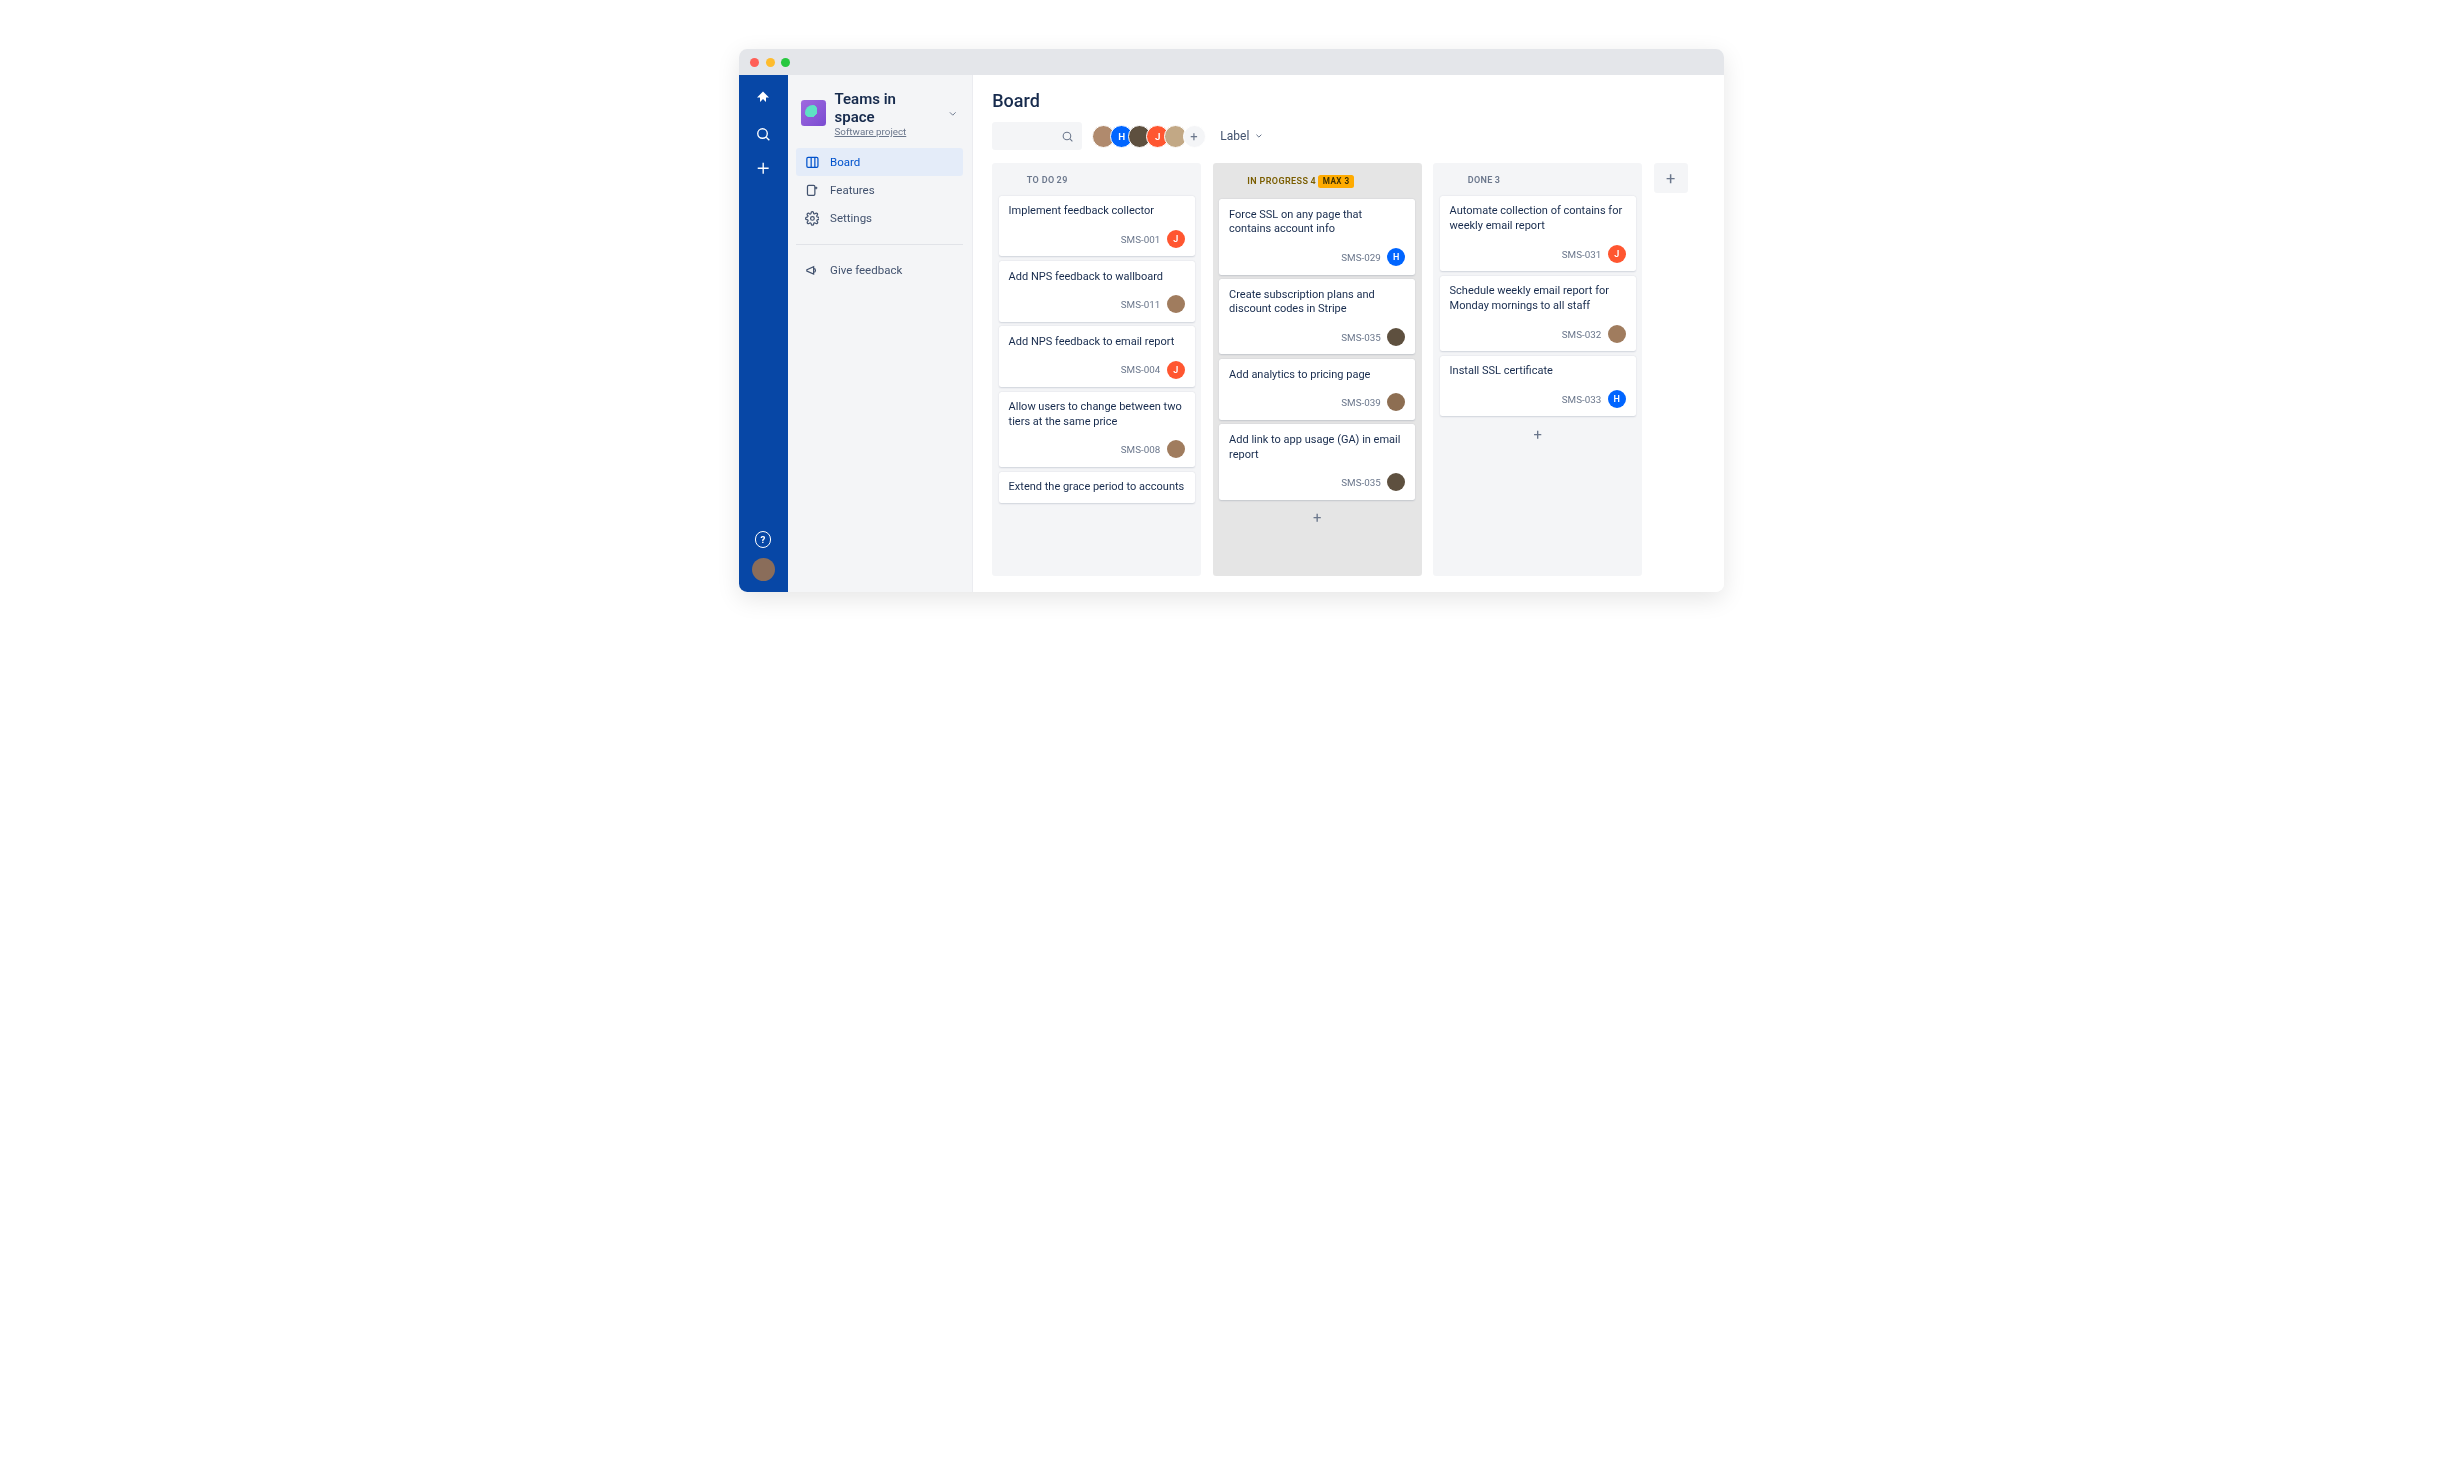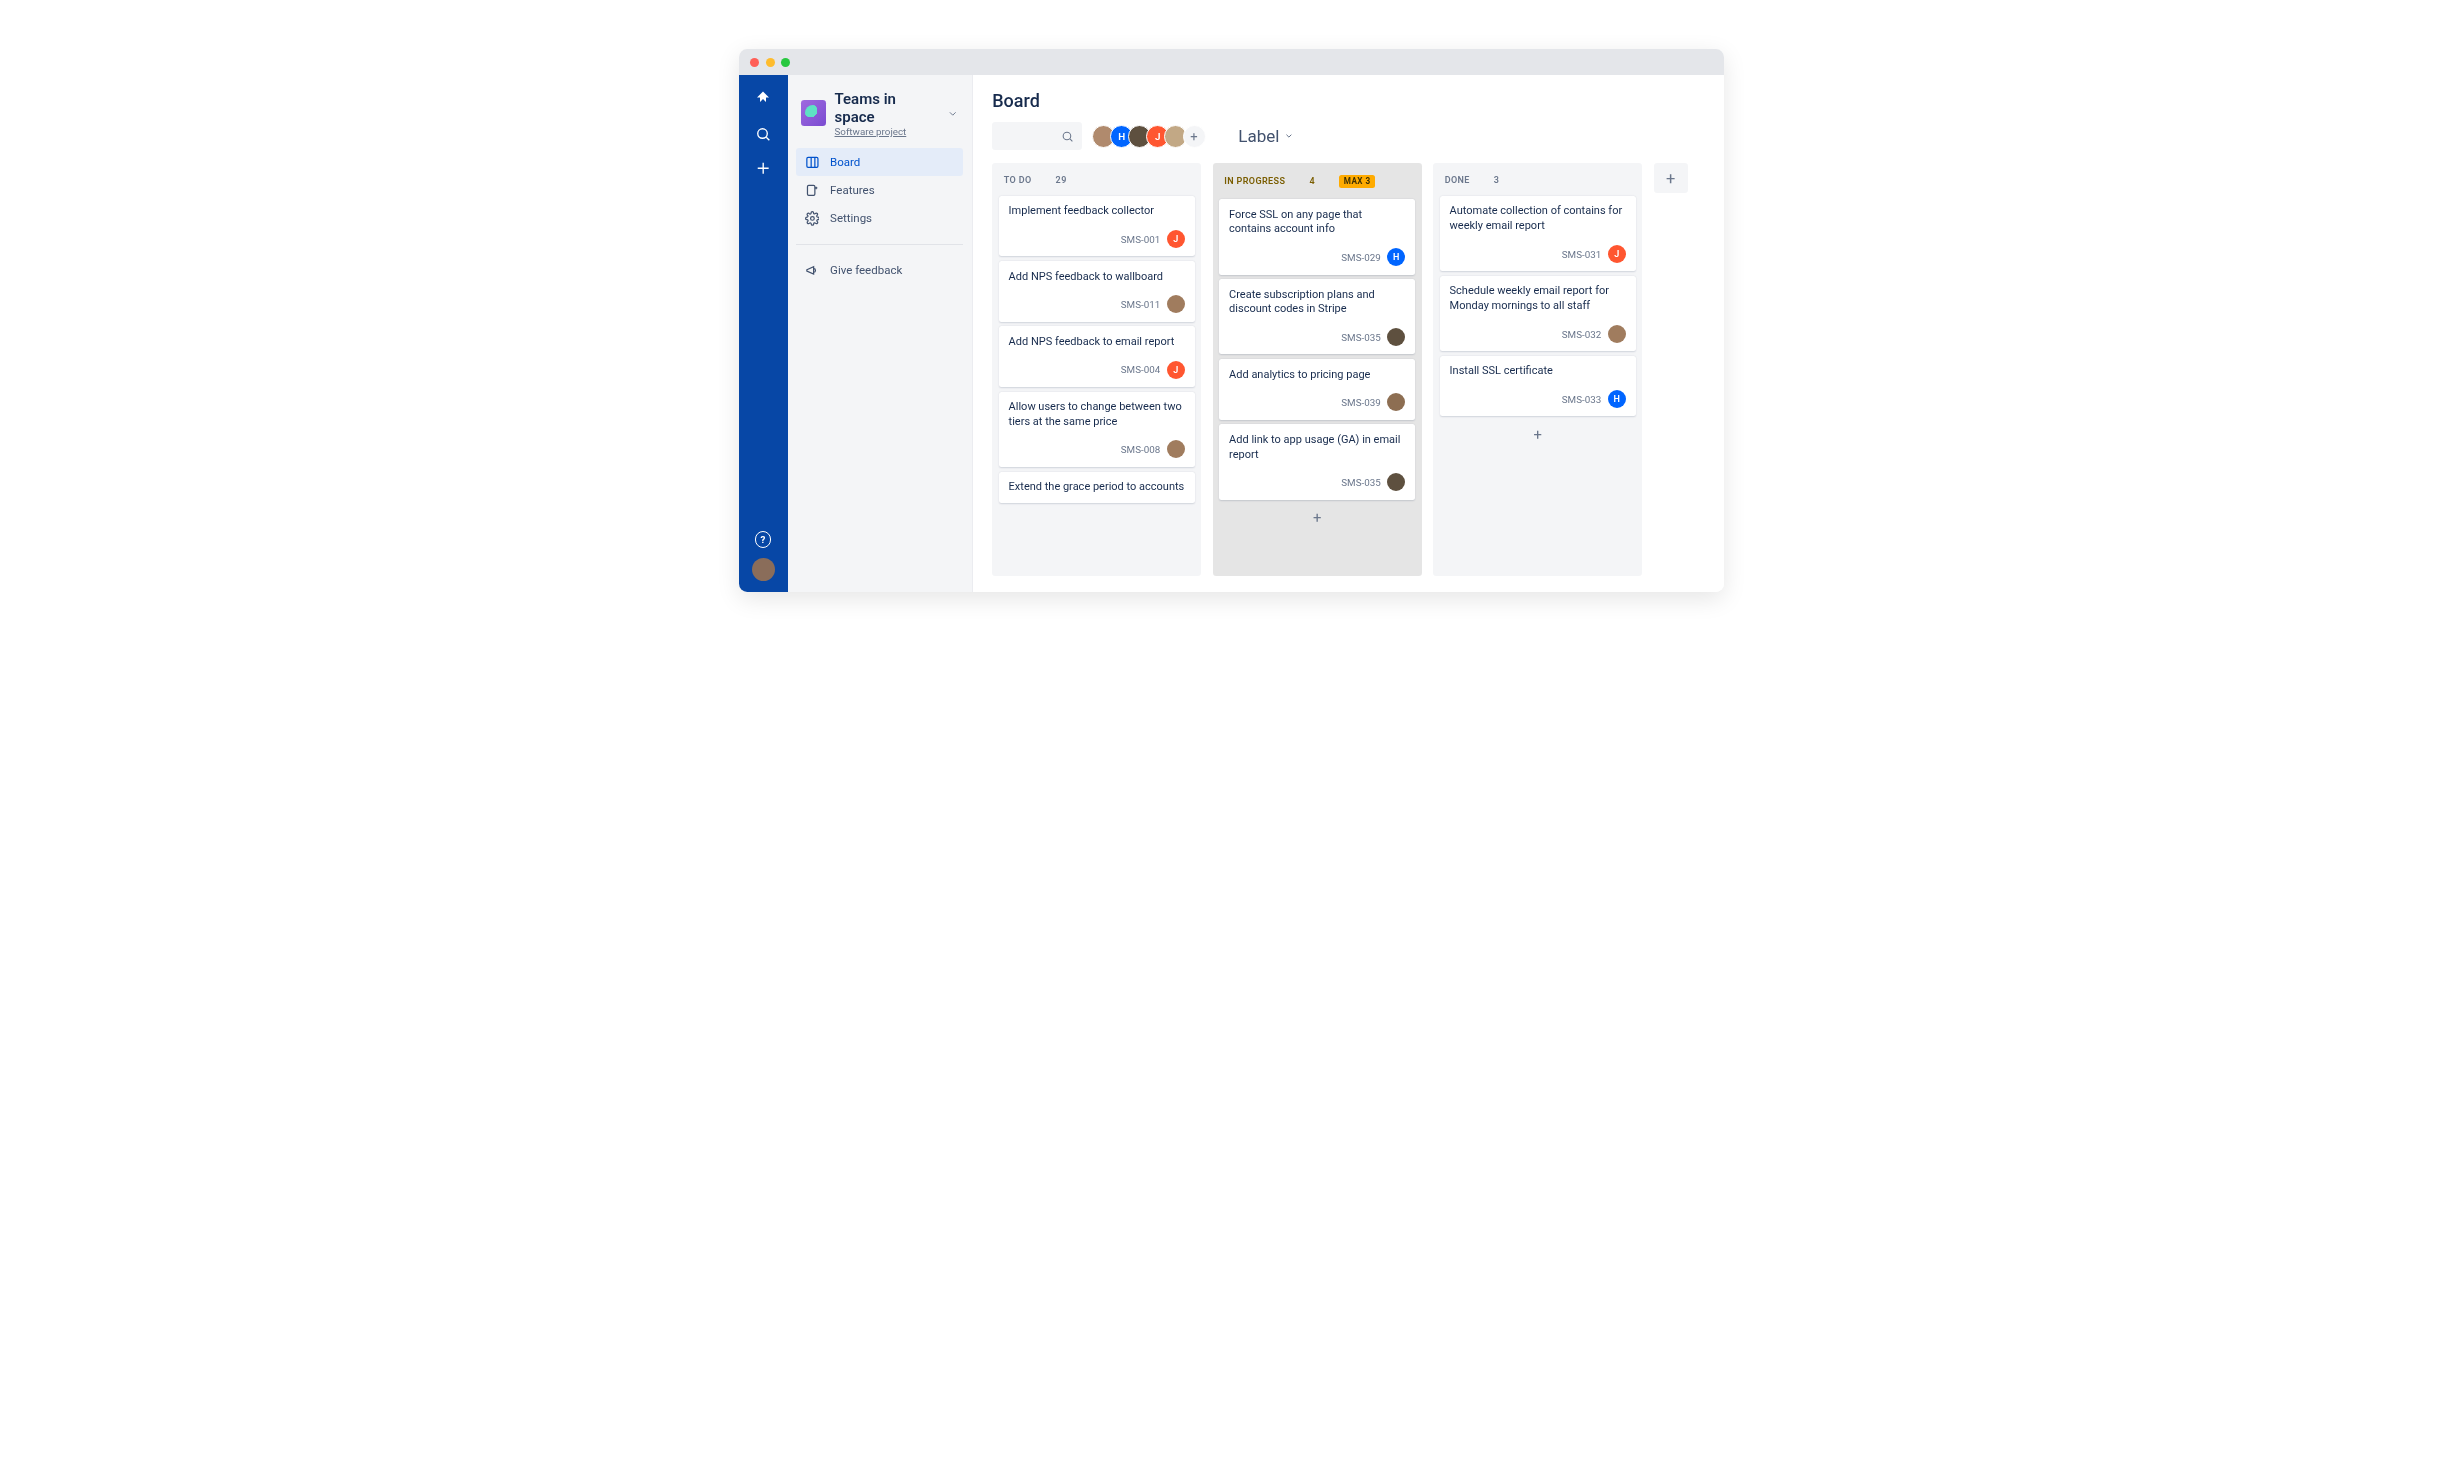--- a/index.html
+++ b/index.html
@@ -105,33 +105,33 @@
   font-size:9.8px;font-weight:600;color:#fff;
 }
 .avatar-stack .av:first-child { margin-left:0; }
 .av.c1{background:#b08a6d}.av.c2{background:#0065ff}.av.c3{background:#5e503f}
 .av.c4{background:#ff5630}.av.c5{background:#c2a885}
 .add-av {
   width:23px;height:23px;border-radius:50%;background:#f4f5f7;
   display:flex;align-items:center;justify-content:center;color:#6b778c;border:1.6px solid #fff;
   margin-left:-4.9px;font-size:13px;
 }
-.label-filter { display:flex;align-items:center;gap:4.9px;font-size:17px;color:#42526e;cursor:pointer;margin-left:23px;}
+.label-filter { display:flex;align-items:center;gap:4.9px;font-size:12px;color:#42526e;cursor:pointer;margin-left:5px;}
 
 .board { display:flex; gap:11.5px; height:calc(100% - 90px); }
 .column {
   width:209px; background:#f4f5f7; border-radius:3.3px;
   padding:8.2px 6.6px; display:flex;flex-direction:column; gap:4.9px;
   overflow:hidden;
 }
 .column.wip { background:#e5e5e5; }
 .col-header {
-  display:flex;align-items:center;gap:24px;
+  display:flex;align-items:center;gap:2px;
   font-size:9px;font-weight:600;letter-spacing:0.4px;
-  color:#6b778c;text-transform:uppercase;padding:3.3px 4.9px 6.6px 4.9px;
+  color:#6b778c;text-transform:uppercase;padding:3.3px 4.9px 6.6px 4.9px;margin-left:23px;
 }
 .column.wip .col-header { color:#7a5d00; }
 .max-badge {
   background:#ffab00;color:#403100;font-size:8.2px;font-weight:700;
   padding:1.6px 4.9px;border-radius:2.5px;
 }
 .card {
   background:#fff;border-radius:2.5px;padding:8.2px 9.8px;
   box-shadow:0 0.8px 1.6px rgba(9,30,66,0.15);
   display:flex;flex-direction:column;gap:11px;cursor:pointer;

